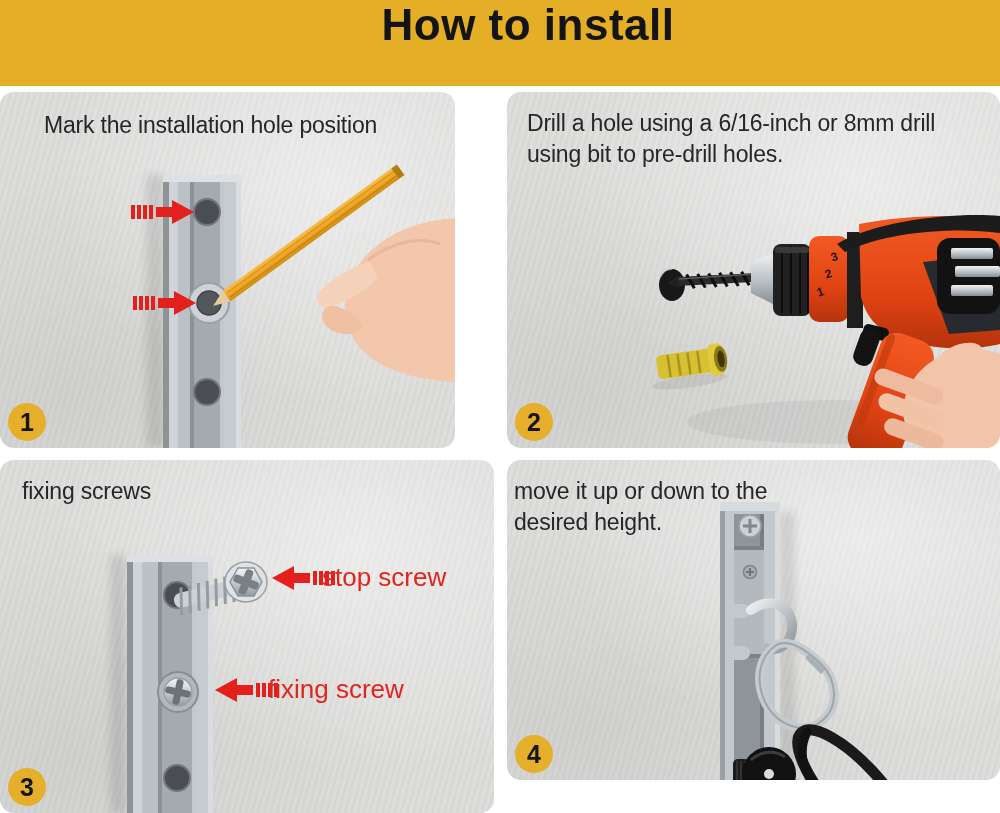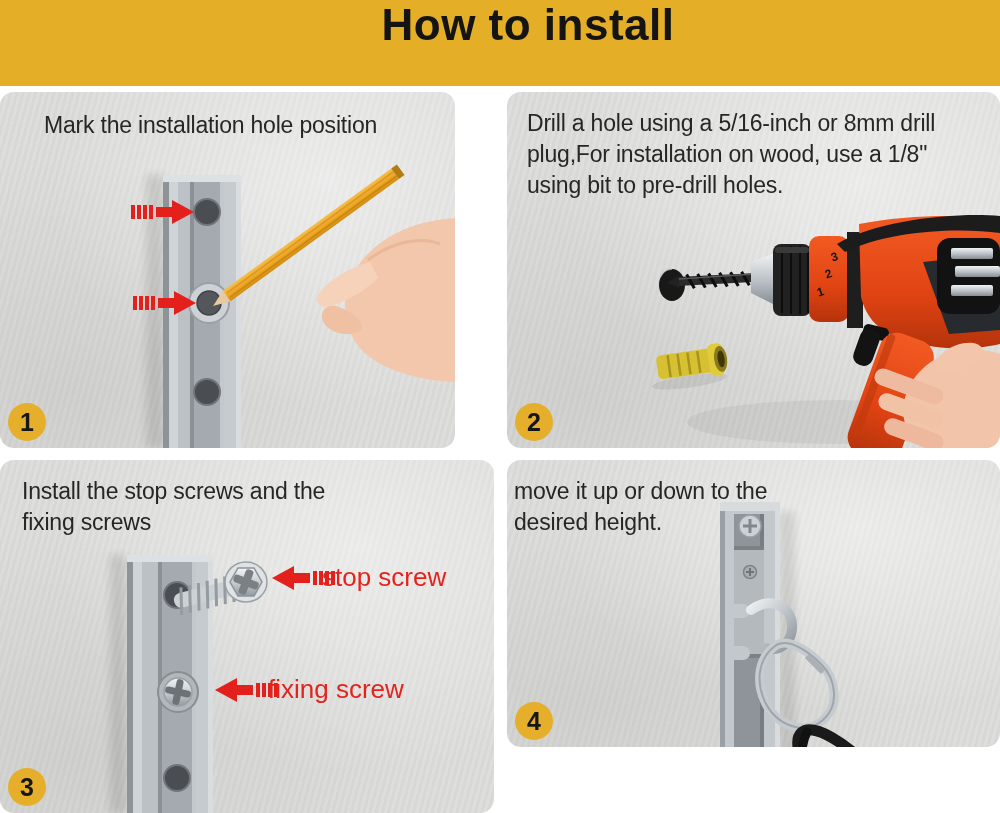--- a/index.html
+++ b/index.html
@@ -9,21 +9,21 @@
           display:flex;align-items:flex-start;justify-content:center;padding-left:28px;}
   .banner h1{margin:0;font-size:44px;font-weight:bold;color:#141414;letter-spacing:0.5px;}
   .panel{position:absolute;background-color:#dcdddb;border-radius:14px;overflow:hidden;
          background-image:
            radial-gradient(ellipse at 72% 25%, rgba(255,255,255,0.45), rgba(255,255,255,0) 60%),
            radial-gradient(ellipse at 15% 85%, rgba(150,150,148,0.18), rgba(255,255,255,0) 55%),
            repeating-linear-gradient(105deg, rgba(255,255,255,0.06) 0 3px, rgba(110,110,110,0.04) 3px 6px);}
   #panel1{left:0;top:92px;width:455px;height:356px;}
   #panel2{left:507px;top:92px;width:493px;height:356px;}
   #panel3{left:0;top:460px;width:494px;height:353px;}
-  #panel4{left:507px;top:460px;width:493px;height:287px;}
+  #panel4{left:507px;top:460px;width:493px;height:320px;}
   .illus{position:absolute;left:0;top:0;z-index:1;}
   .caption{position:absolute;z-index:3;margin:0;color:#262626;font-size:23px;line-height:31px;letter-spacing:-0.2px;}
   .caption span{display:block;white-space:nowrap;}
   #panel1 .caption{left:44px;top:18px;}
   #panel2 .caption{left:20px;top:16px;}
   #panel3 .caption{left:22px;top:16px;}
   #panel4 .caption{left:7px;top:16px;}
   .badge{position:absolute;z-index:4;left:8px;bottom:7px;width:38px;height:38px;border-radius:50%;
          background:#E6AF2B;color:#161616;font-size:25px;font-weight:bold;
          display:flex;align-items:center;justify-content:center;}
@@ -174,22 +174,21 @@
       <g transform="translate(148,260) rotate(-8)">
         <ellipse cx="30" cy="34" rx="38" ry="6" fill="#000" opacity="0.07"></ellipse>
         <rect x="0" y="4" width="58" height="24" rx="5" fill="#D7C133"></rect>
         <path d="M12 5 V27 M22 5 V27 M32 5 V27 M42 5 V27" stroke="#A8941D" stroke-width="2.5"></path>
         <rect x="52" y="0" width="15" height="32" rx="5" fill="#E0CB3D"></rect>
         <ellipse cx="64" cy="16" rx="6.5" ry="13" fill="#8A7A1C"></ellipse>
         <ellipse cx="64.5" cy="16" rx="3.5" ry="8.5" fill="#3F3706"></ellipse>
       </g>
     </svg>
     <p class="caption">
-      <span>Drill a hole using a 5/16-inch or 8mm drill</span>
-      <span>plug,For installation on wood, use a 1/8"</span>
+      <span>Drill a hole using a 6/16-inch or 8mm drill</span>
       <span>using bit to pre-drill holes.</span>
     </p>
     <div class="badge">2</div>
   </section>
 
   <section class="panel" id="panel3">
     <svg class="illus" width="494" height="353" viewBox="0 0 494 353">
       <defs>
         <filter id="bl3" x="-60%" y="-60%" width="220%" height="220%">
             <feGaussianBlur stdDeviation="4"></feGaussianBlur>
@@ -245,21 +244,20 @@
       <g fill="#E3201B">
         <polygon points="215,230 237,218 237,242"></polygon>
         <rect x="236" y="225" width="17" height="10"></rect>
         <rect x="256" y="223" width="4" height="14"></rect>
           <rect x="262" y="223" width="4" height="14"></rect>
         <rect x="268" y="223" width="4" height="14"></rect>
           <rect x="274" y="223" width="4" height="14"></rect>
       </g>
     </svg>
     <p class="caption">
-      <span>Install the stop screws and the</span>
       <span>fixing screws</span>
     </p>
     <span class="red-label" id="label-fixing">fixing screw</span>
     <span class="red-label" id="label-stop">stop screw</span>
     <div class="badge">3</div>
   </section>
 
   <section class="panel" id="panel4">
     <svg class="illus" width="493" height="353" viewBox="0 0 493 353">
       <defs>

